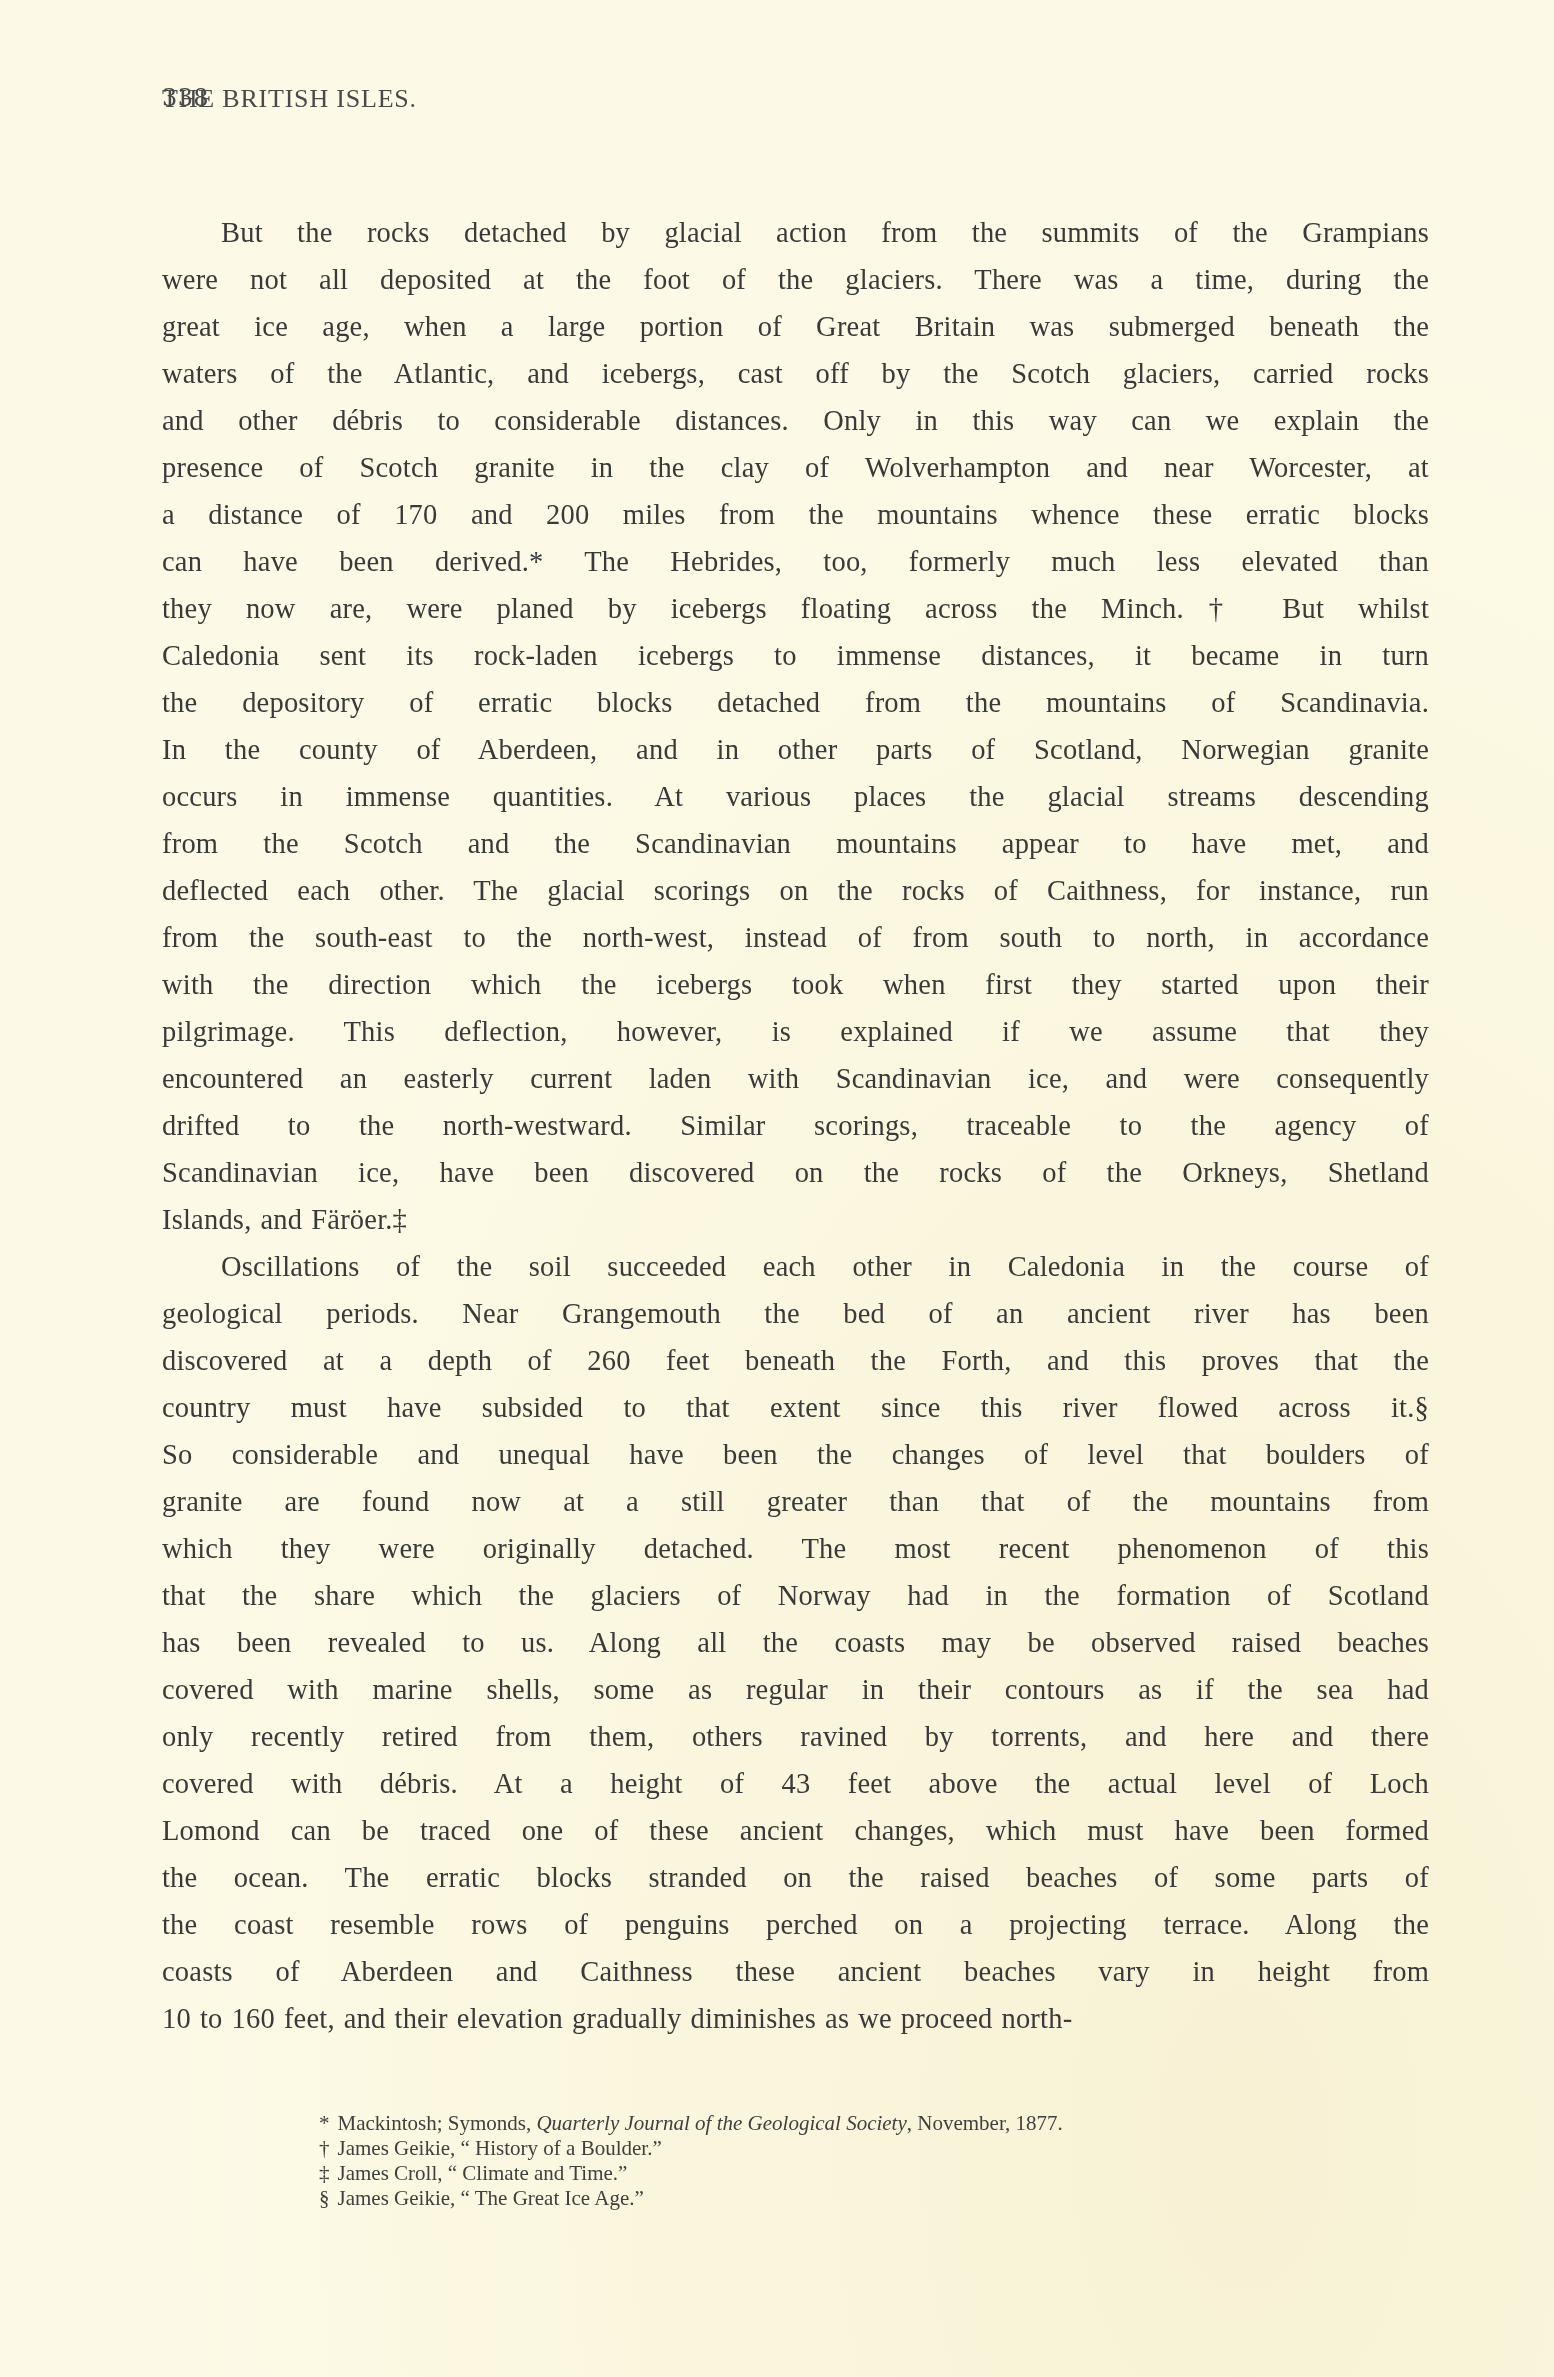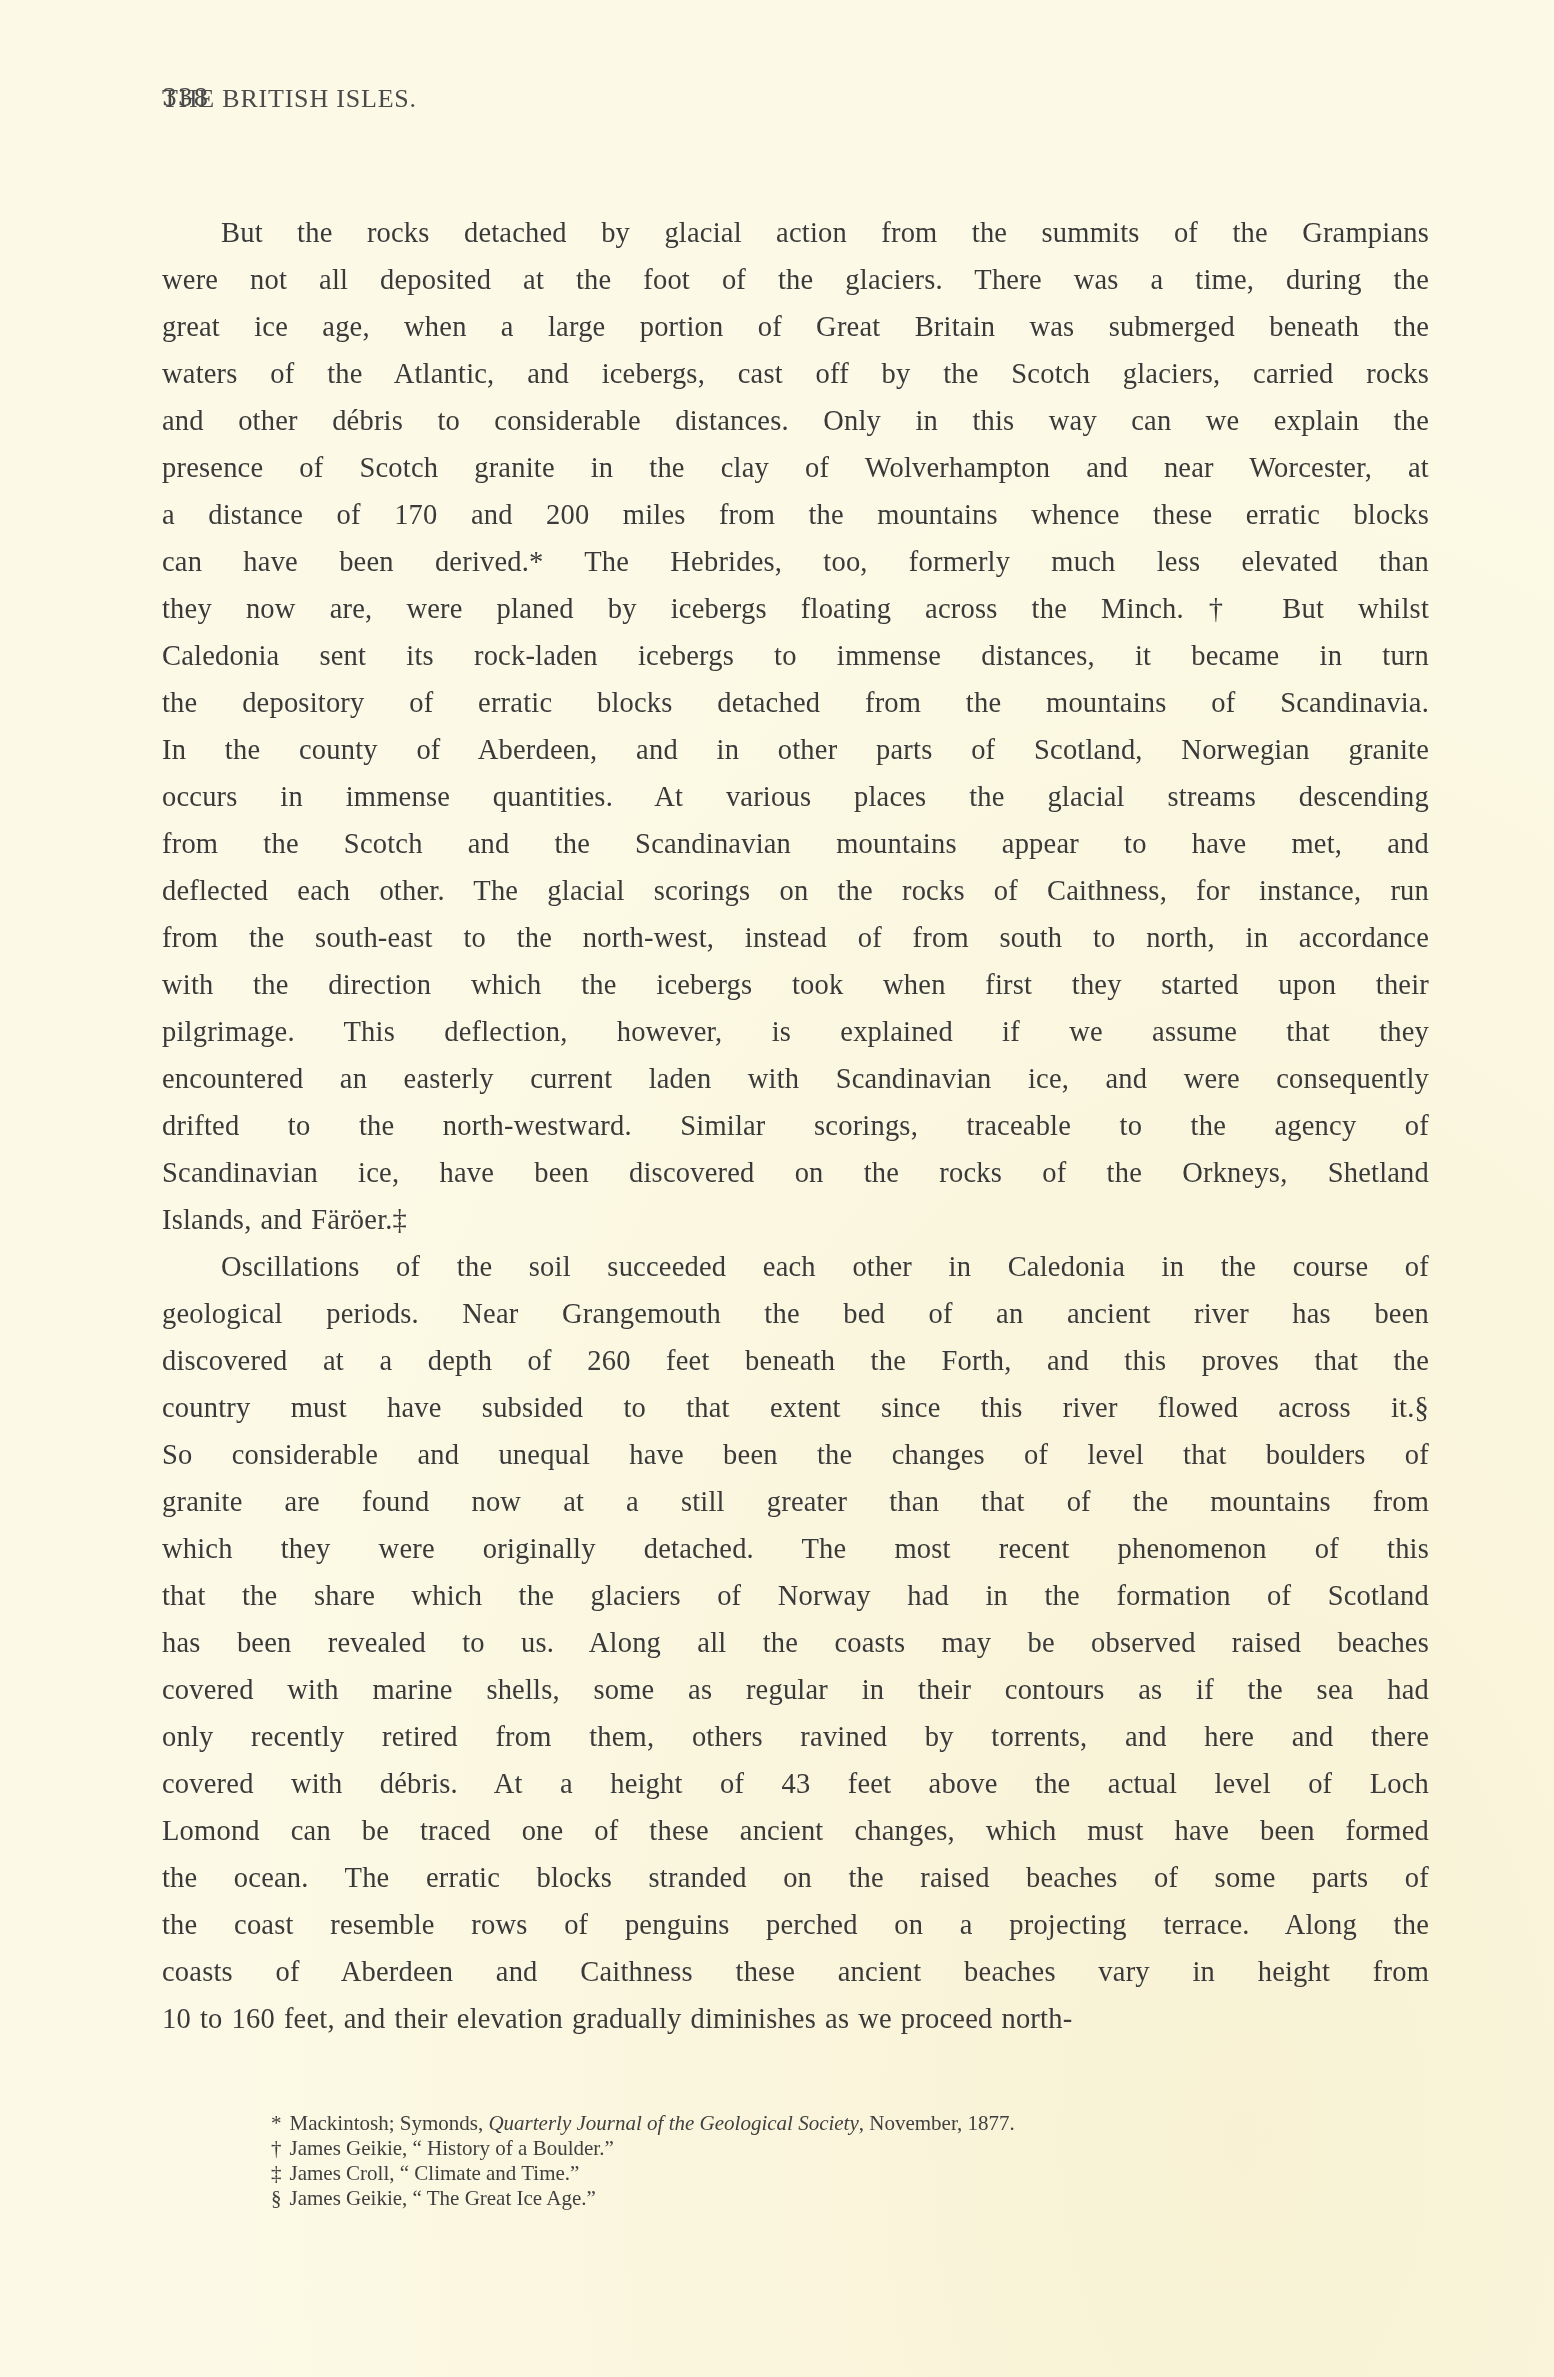--- a/index.html
+++ b/index.html
@@ -79,20 +79,21 @@
       width: 1091px;
     }
     .fn {
       display: block;
       height: 25px;
       line-height: 25px;
       font-size: 21px;
       font-family: "Liberation Serif", serif;
       color: #404040;
       white-space: nowrap;
+      margin-left: 48px;
     }
     .fn .mark {
       display: inline-block;
       width: 18.5px;
     }
     .fn i {
       font-style: italic;
     }
   </style>
 </head>

